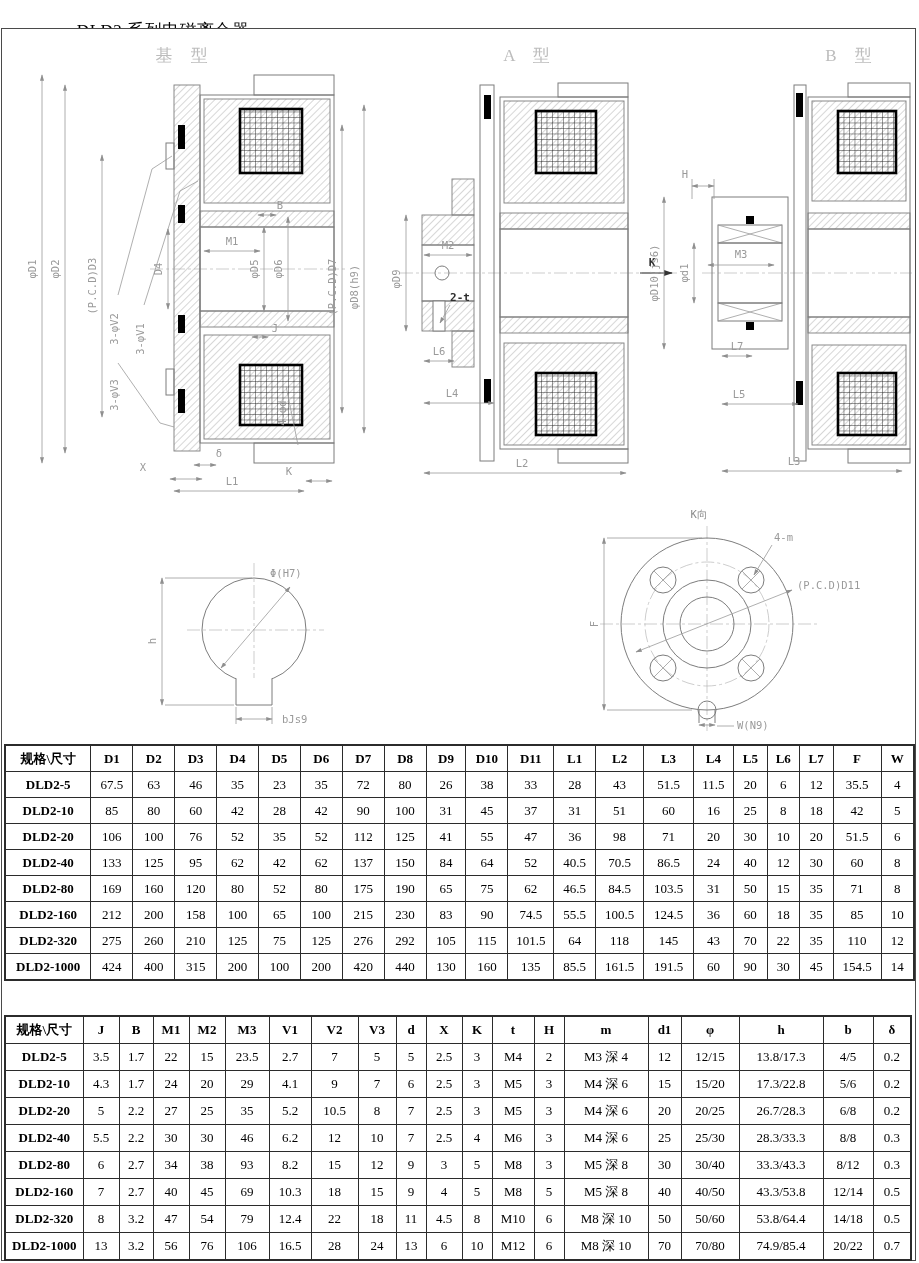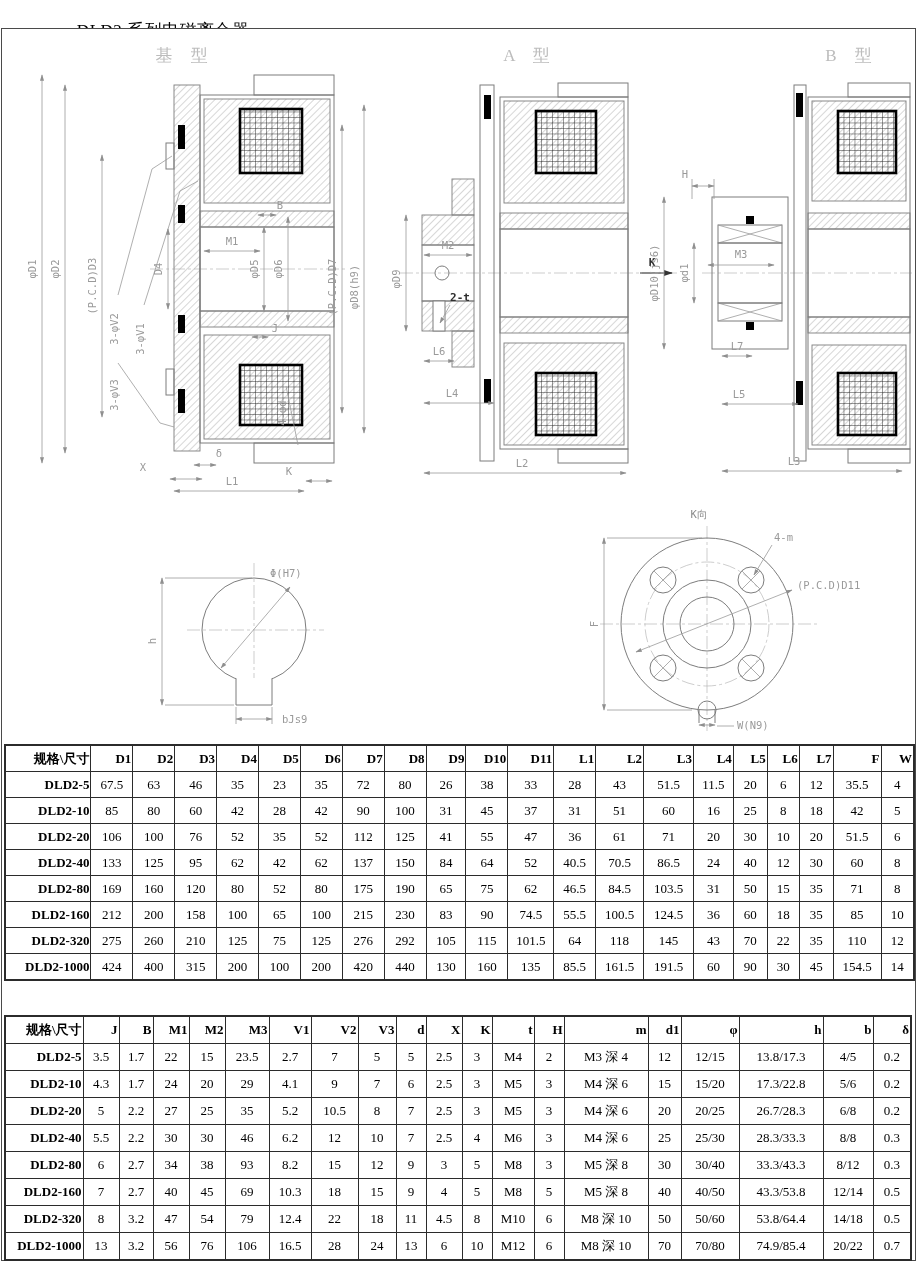--- a/index.html
+++ b/index.html
@@ -31,21 +31,21 @@
   text.dimd{font-family:"DejaVu Sans Mono",monospace;font-size:11px;fill:#2f2f2f;font-weight:bold;}
   text.dtitle{font-family:"Liberation Serif",serif;font-size:17px;fill:#bcbcbc;letter-spacing:7px;}
 
   
   table{position:absolute;border-collapse:collapse;table-layout:fixed;background:#fff;
         font-size:13px;border:2px solid #2b2b2b;}
   #t1{top:715px;left:2px;}
   #t2{top:986px;left:2px;}
   th,td{border:1px solid #2b2b2b;text-align:center;padding:0 1px;height:25px;
         overflow:hidden;white-space:nowrap;font-family:"Liberation Serif","DejaVu Serif",serif;}
-  th{font-weight:bold;text-align:right;}
+  th{font-weight:bold;}
   td{font-weight:normal;}
   #t2 th,#t2 td{height:26px;}
 </style>
 </head>
 <body>
 
 <div class="title-row">
   <span class="bullet">●</span>
   <h1 class="doc-title">DLD2 系列电磁离合器</h1>
 </div>
@@ -376,21 +376,21 @@
           <td>76</td>
           <td>52</td>
           <td>35</td>
           <td>52</td>
           <td>112</td>
           <td>125</td>
           <td>41</td>
           <td>55</td>
           <td>47</td>
           <td>36</td>
-          <td>61</td>
+          <td>98</td>
           <td>71</td>
           <td>20</td>
           <td>30</td>
           <td>10</td>
           <td>20</td>
           <td>51.5</td>
           <td>6</td>
         </tr>
         <tr>
           <th>DLD2-40</th>

